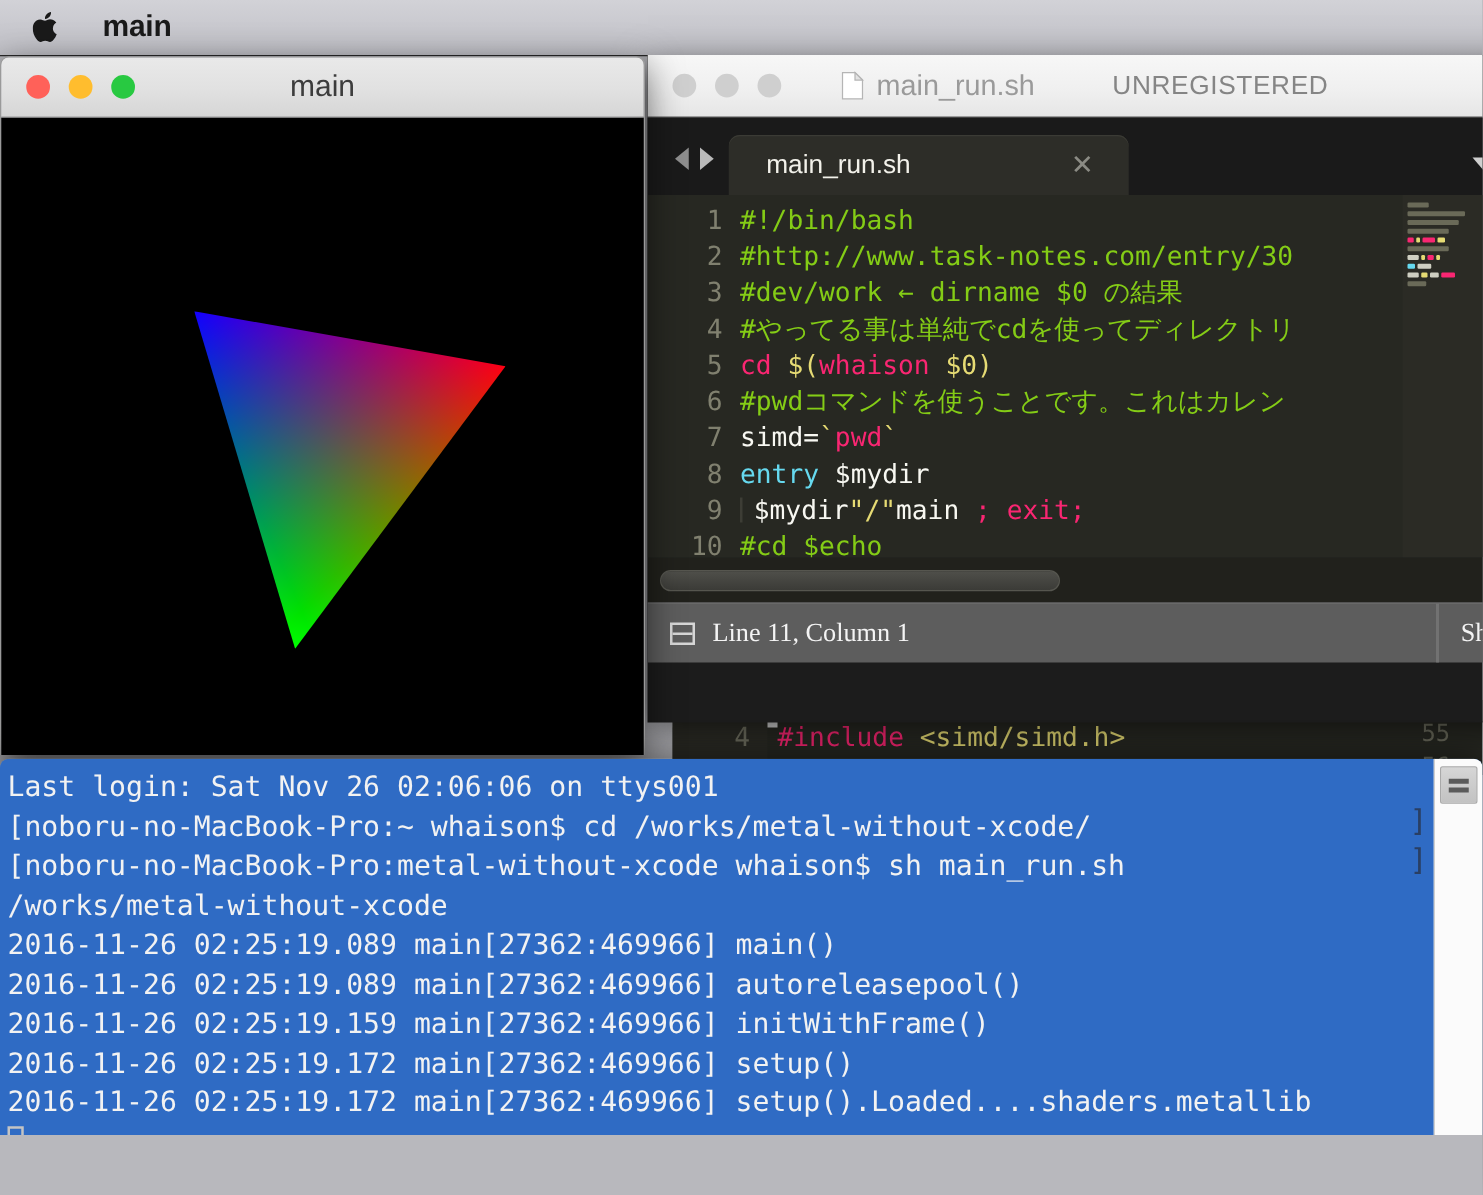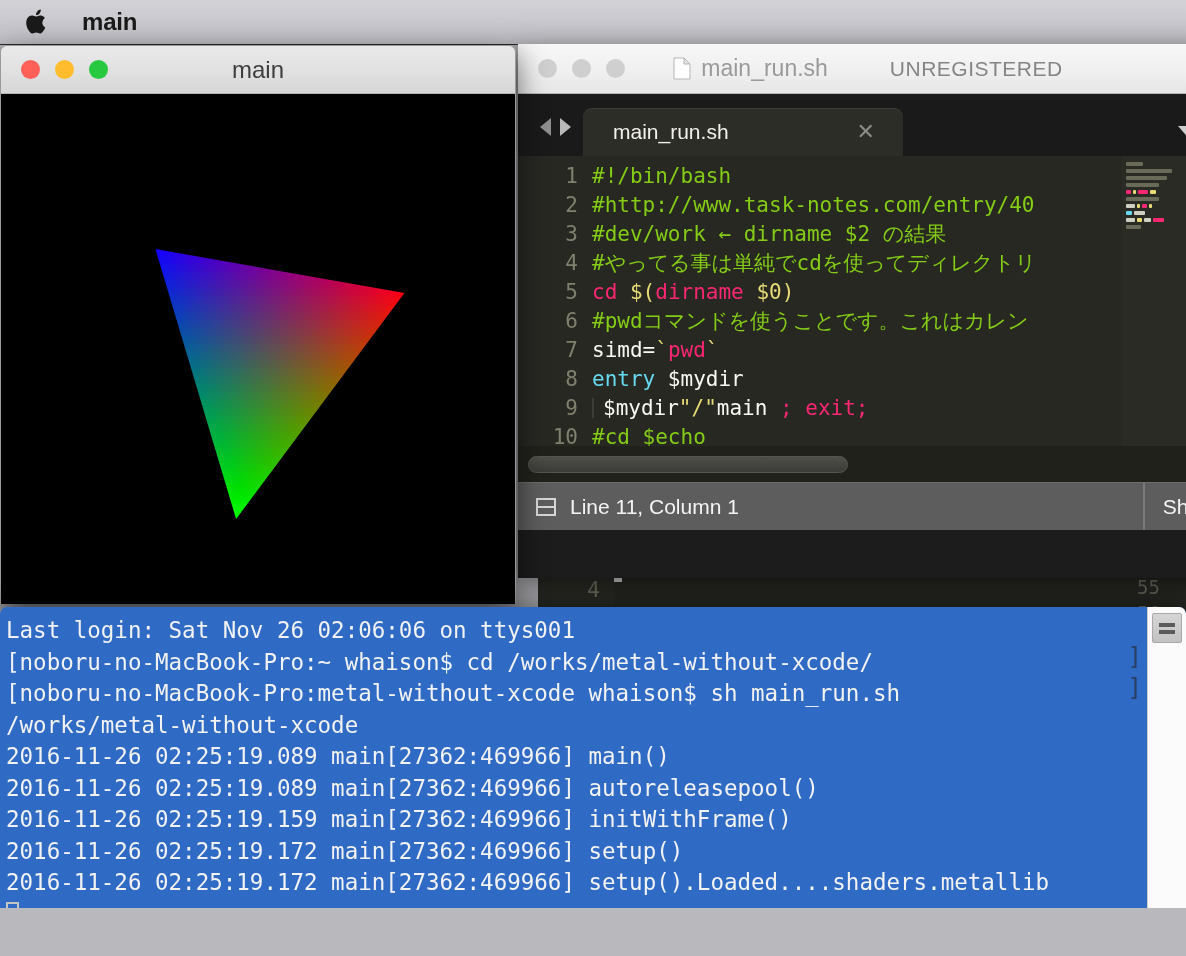--- a/index.html
+++ b/index.html
@@ -114,21 +114,21 @@
   #hscroll-thumb {
     width: 100%; height: 100%; border-radius: 9px;
     background: linear-gradient(to bottom,#4f4f4a,#3b3b37);
     border: 1px solid #56564f;
   }
 
   #editor-statusbar {
     height: 48px; background: #5d5d5d; display: flex; align-items: center;
     color: #f4f4f4; font-size: 21px; border-top: 1px solid #6d6d6d;
   }
-  .sb-cell { display: flex; align-items: center; height: 100%; padding: 0 18px; }
+  .sb-cell { display: flex; align-items: center; height: 100%; padding: 0 18px; font-family: Liberation Serif, serif; }
   .sb-sep { width: 1px; height: 100%; background: #7a7a7a; }
   #sb-fold-icon { width: 20px; height: 18px; border: 2px solid #d6d6d6; margin-right: 14px; position: relative; }
   #sb-fold-icon:after { content:""; position:absolute; left:0; right:0; top:6px; height:2px; background:#d6d6d6; }
   #sb-line { flex: 1; }
 
   
   #behind-window {
     position: absolute; left: 538px; top: 560px; width: 648px; height: 60px;
     background: #272822; z-index: 8; overflow: hidden;
     font-family: "DejaVu Sans Mono", monospace; font-size: 21px;
@@ -237,20 +237,24 @@
         <path fill="#1a1a1a" d="M16.4 15.6c0-3.1 2.5-4.6 2.6-4.7-1.4-2.1-3.6-2.4-4.4-2.4-1.9-.2-3.6 1.1-4.6 1.1-.9 0-2.4-1.1-3.9-1-2 0-3.9 1.2-4.9 3-2.1 3.7-.5 9.1 1.5 12 1 1.4 2.2 3 3.7 2.9 1.5-.1 2-.9 3.8-.9s2.3.9 3.9.9c1.6 0 2.6-1.4 3.6-2.9 1.1-1.6 1.6-3.2 1.6-3.3-.1 0-3-1.2-3-4.7z"></path>
         <path fill="#1a1a1a" d="M13.6 6.4C14.4 5.4 15 4 14.8 2.6c-1.2.1-2.7.8-3.5 1.8-.8.9-1.5 2.3-1.3 3.7 1.3.1 2.7-.7 3.6-1.7z"></path>
       </svg>
     </div>
     <div id="menubar-app-title">main</div>
   </div>
 
   <div id="behind-window">
     <div id="behind-grip"></div>
     <div id="behind-gutter">4</div>
+    <div id="behind-code">
+      <span class="c-kw">#include</span>
+      <span class="c-str">&lt;simd/simd.h&gt;</span>
+    </div>
     <div id="behind-minimap-num">55<br>56</div>
   </div>
 
   <div id="editor-window">
 
     <div id="editor-titlebar">
       <div class="tl">
         <i></i>
         <i></i>
         <i></i>
@@ -287,24 +291,24 @@
           <div class="gline">4</div>
           <div class="gline">5</div>
           <div class="gline">6</div>
           <div class="gline">7</div>
           <div class="gline">8</div>
           <div class="gline">9</div>
           <div class="gline">10</div>
         </div>
       <div id="code">
           <div class="cline"><span class="c-comment">#!/bin/bash</span></div>
-          <div class="cline"><span class="c-comment">#http://www.task-notes.com/entry/40</span></div>
-          <div class="cline"><span class="c-comment">#dev/work  ← dirname $2 の結果</span></div>
+          <div class="cline"><span class="c-comment">#http://www.task-notes.com/entry/30</span></div>
+          <div class="cline"><span class="c-comment">#dev/work  ← dirname $0 の結果</span></div>
           <div class="cline"><span class="c-comment">#やってる事は単純でcdを使ってディレクトリ</span></div>
-          <div class="cline"><span class="c-kw">cd </span><span class="c-str">$(</span><span class="c-kw">dirname</span><span class="c-str"> $0)</span></div>
+          <div class="cline"><span class="c-kw">cd </span><span class="c-str">$(</span><span class="c-kw">whaison</span><span class="c-str"> $0)</span></div>
           <div class="cline"><span class="c-comment">#pwdコマンドを使うことです。これはカレン</span></div>
           <div class="cline"><span class="c-plain">simd=</span><span class="c-str">`</span><span class="c-kw">pwd</span><span class="c-str">`</span></div>
           <div class="cline"><span class="c-fn">entry</span><span class="c-plain"> $mydir</span></div>
           <div class="cline"><span class="indent-guide"></span><span class="c-plain">$mydir</span><span class="c-str">"/"</span><span class="c-plain">main </span><span class="c-kw">; exit;</span></div>
           <div class="cline"><span class="c-comment">#cd $echo</span></div>
         </div>
       <div id="minimap">
         <div class="mm-row">
             <span class="mm-b" style="background: rgb(106, 106, 88); width: 16.5px;"></span>
           </div>

